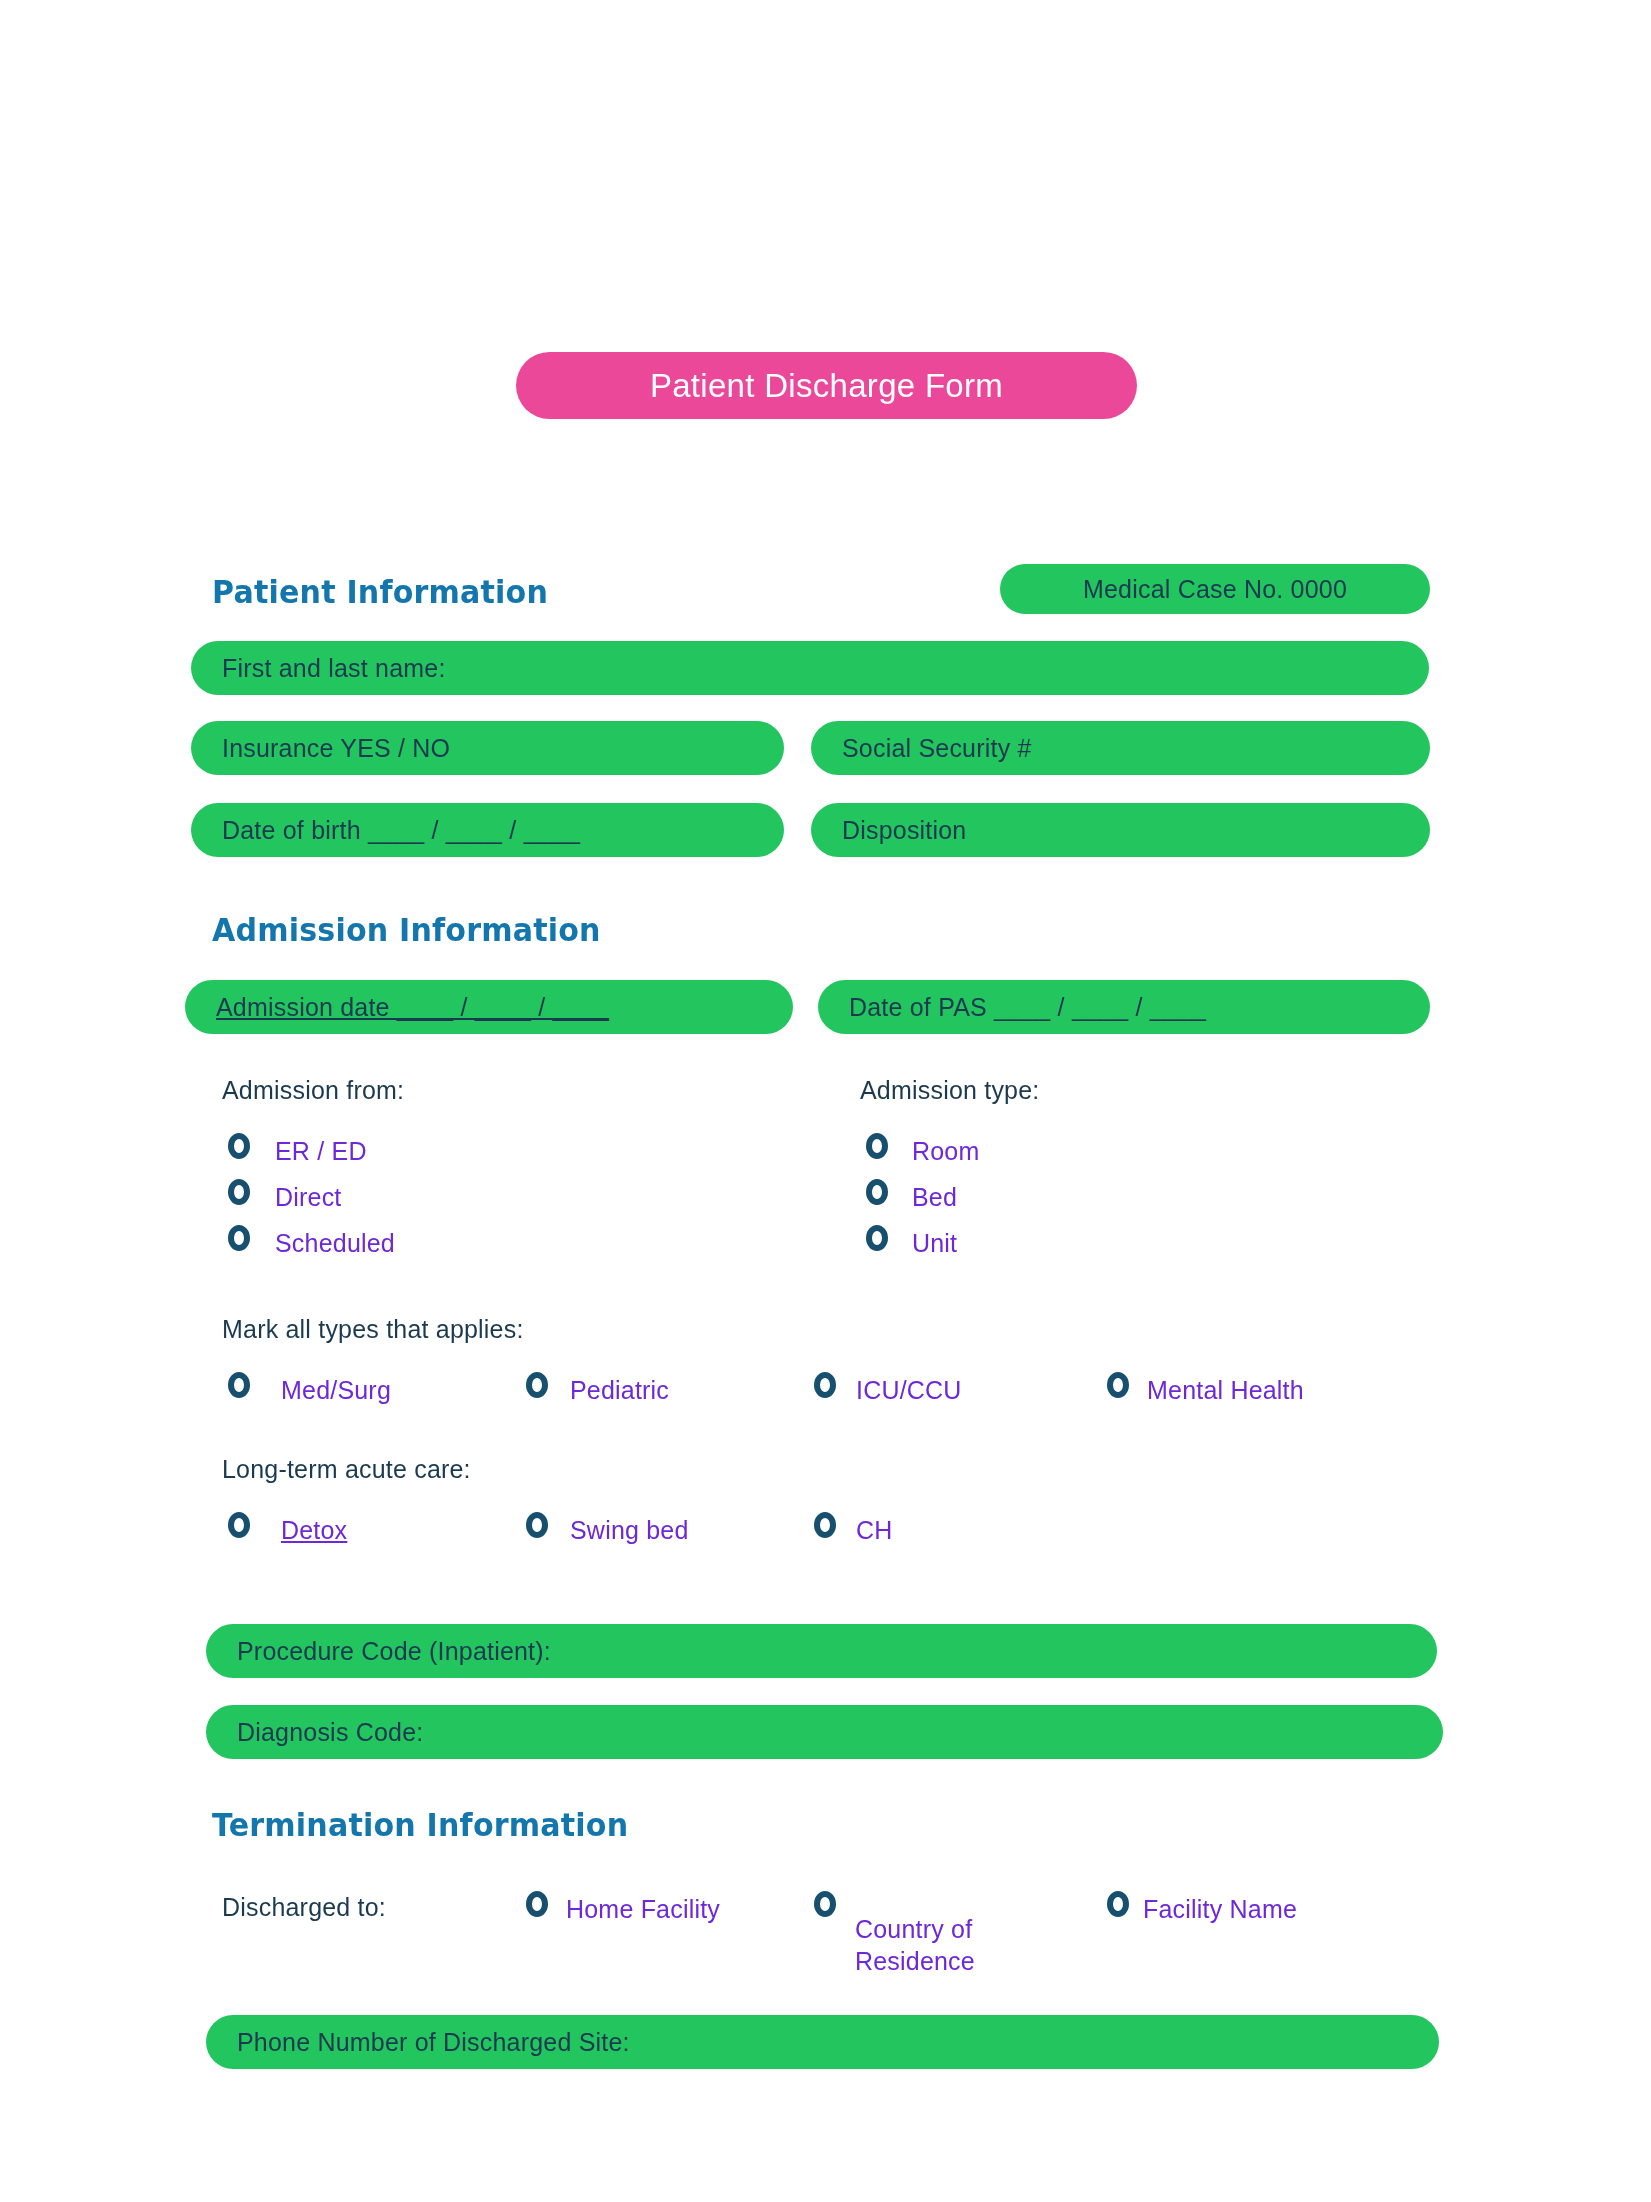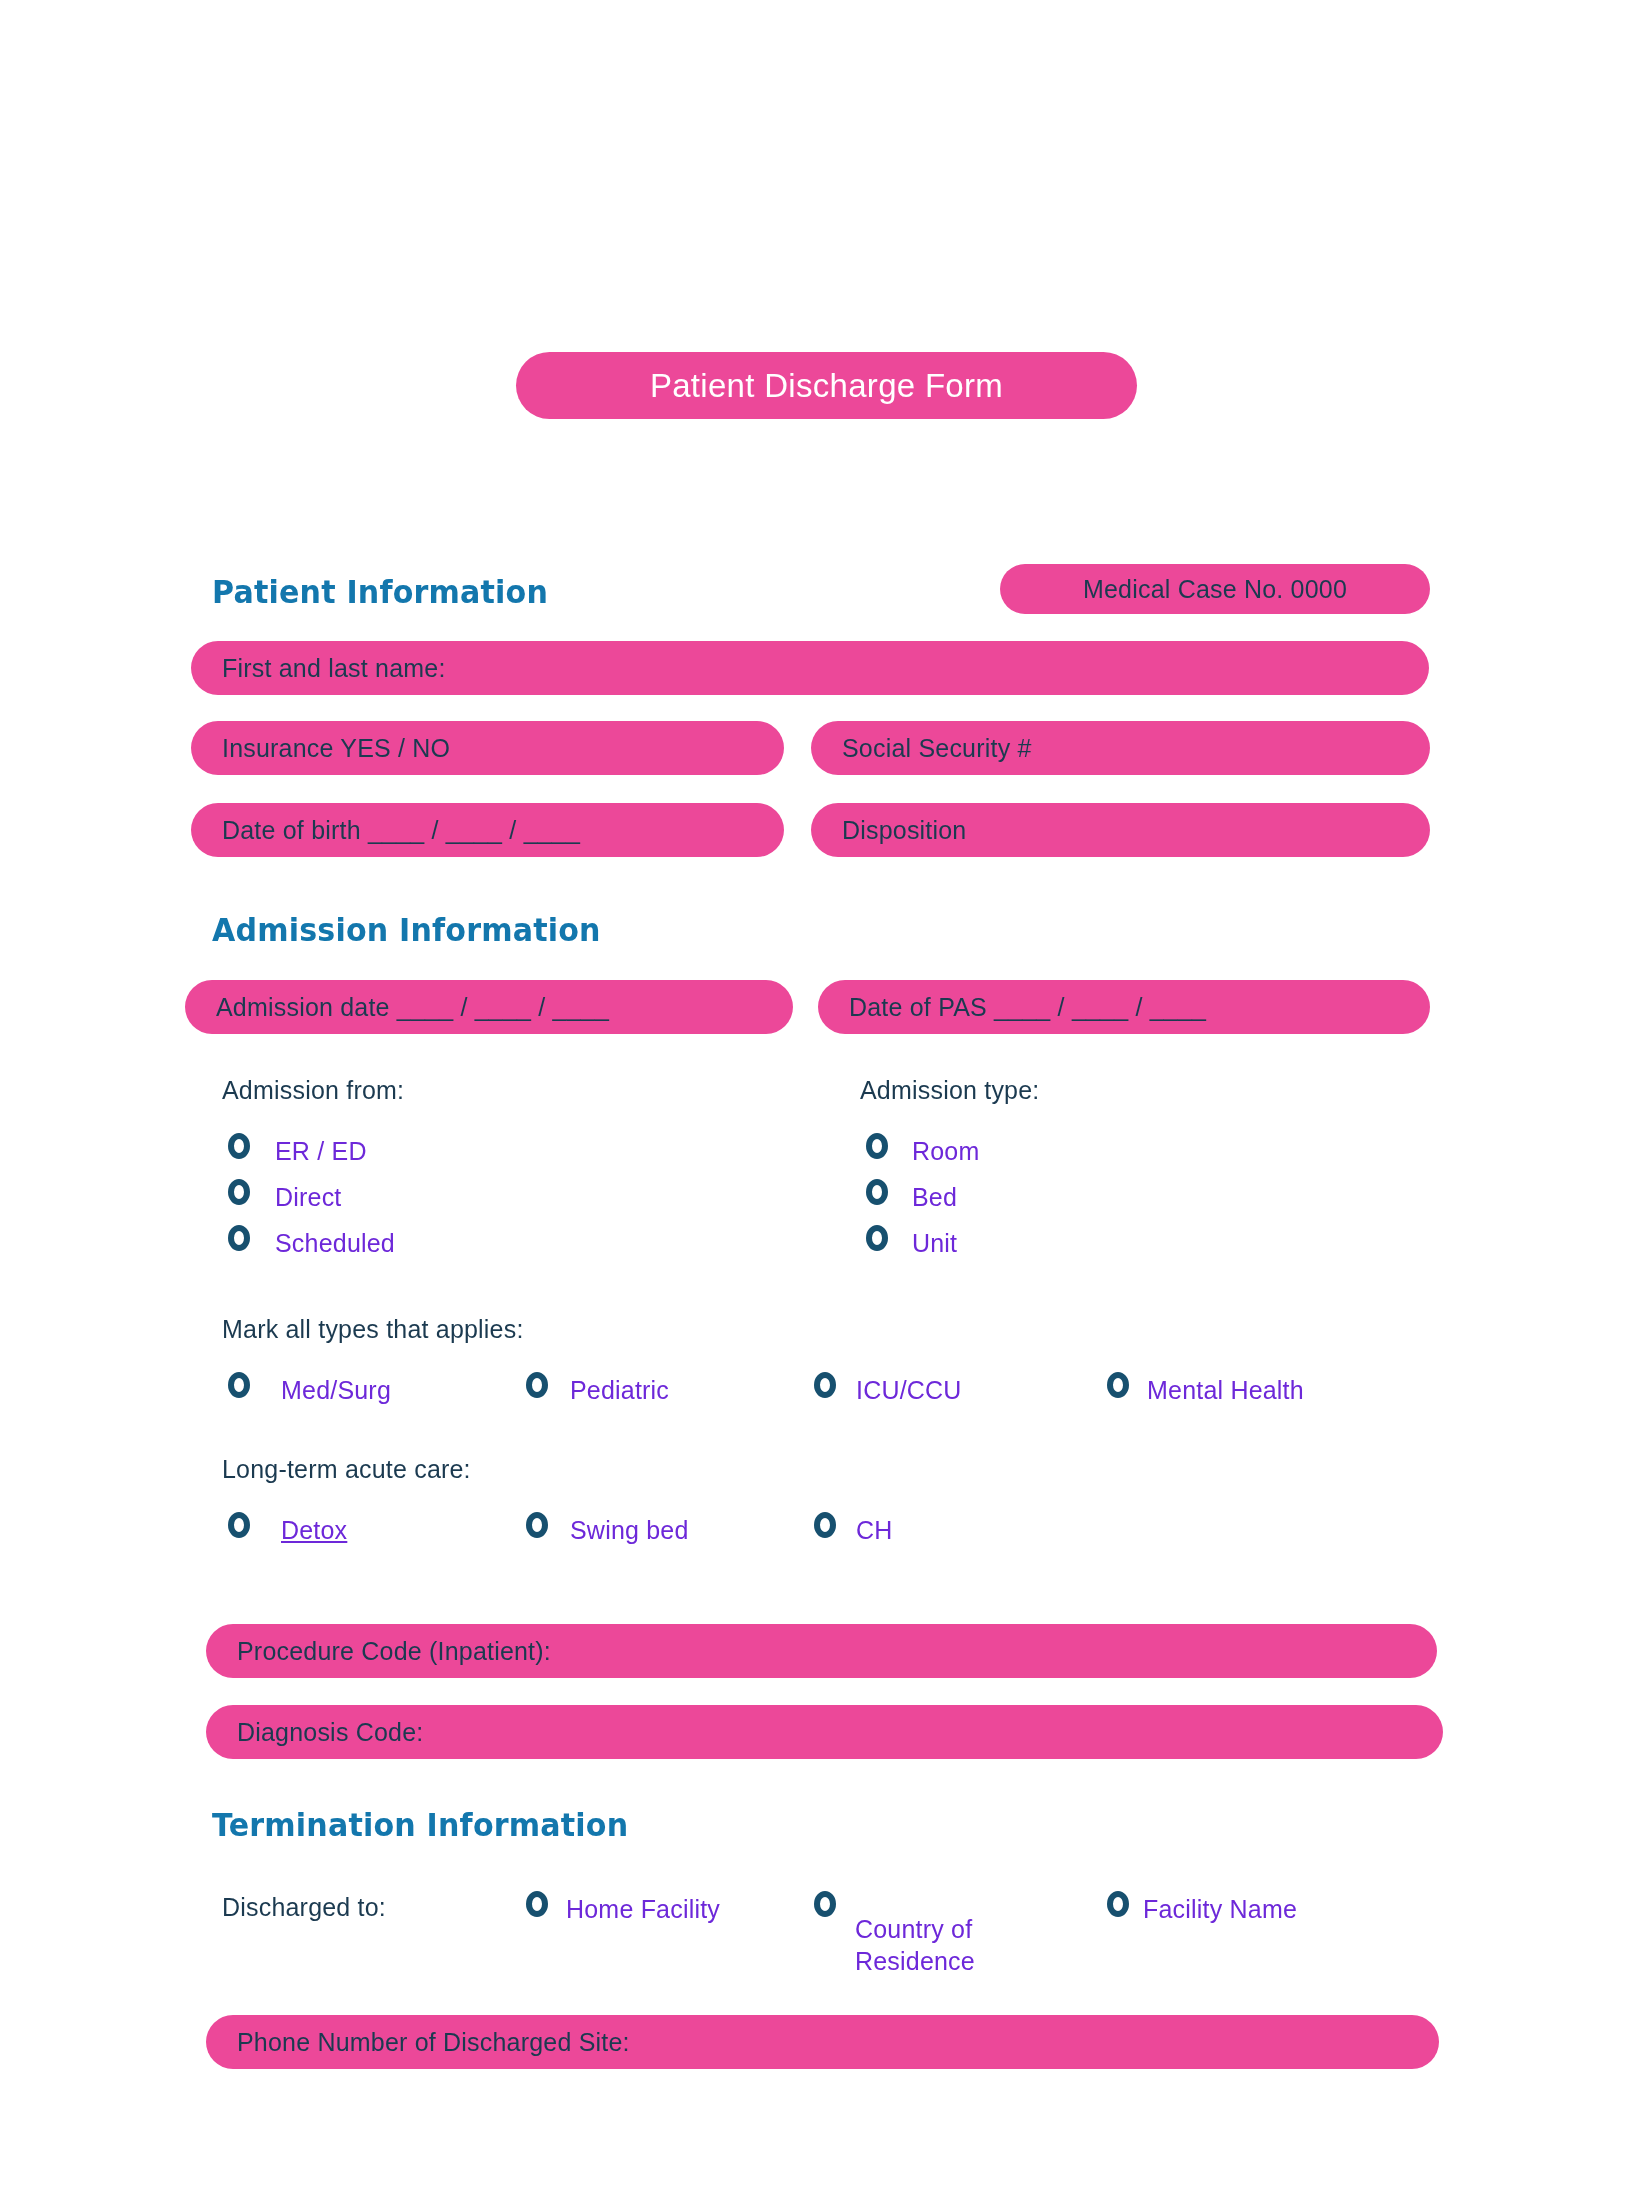--- a/index.html
+++ b/index.html
@@ -147,21 +147,21 @@
     font-weight: 700;
     font-size: 32px;
     letter-spacing: 0.2px;
     transform: scaleX(0.94);
     transform-origin: left center;
     white-space: nowrap;
   }
 
   .pill {
     position: absolute;
-    background: #ec4899;
+    background: #22c55e;
     border-radius: 955px;
     display: flex;
     align-items: center;
     color: #1b3a50;
     font-size: 25px;
     padding-left: 31px;
     letter-spacing: 0.2px;
     white-space: nowrap;
   }
   .pill.case-no {
@@ -217,21 +217,21 @@
     <div class="pill" style="left:191px; top:327px; width:593px; height:54px;">Insurance  YES  /  NO</div>
 
     <div class="pill" style="left:811px; top:327px; width:619px; height:54px;">Social Security #</div>
 
     <div class="pill" style="left:191px; top:409px; width:593px; height:54px;">Date of birth ____ / ____ / ____</div>
 
     <div class="pill" style="left:811px; top:409px; width:619px; height:54px;">Disposition</div>
 
     <div class="section-head" style="left:212px; top:517px;">Admission Information</div>
 
-    <div class="pill" style="left:185px; top:586px; width:608px; height:54px;">Admission date ____ / ____ / ____</div>
+    <div class="pill" style="left:185px; top:586px; width:608px; height:54px;text-decoration:underline;">Admission date ____ / ____ / ____</div>
 
     <div class="pill" style="left:818px; top:586px; width:612px; height:54px;">Date of PAS ____ / ____ / ____</div>
 
     <div class="plain-label" style="left:222px; top:682px;">Admission from:</div>
 
     <div class="radio" style="left:228px; top:739px;"></div>
     <div class="opt-label" style="left:275px; top:741px;">ER / ED</div>
 
     <div class="radio" style="left:228px; top:785px;"></div>
     <div class="opt-label" style="left:275px; top:787px;">Direct</div>

